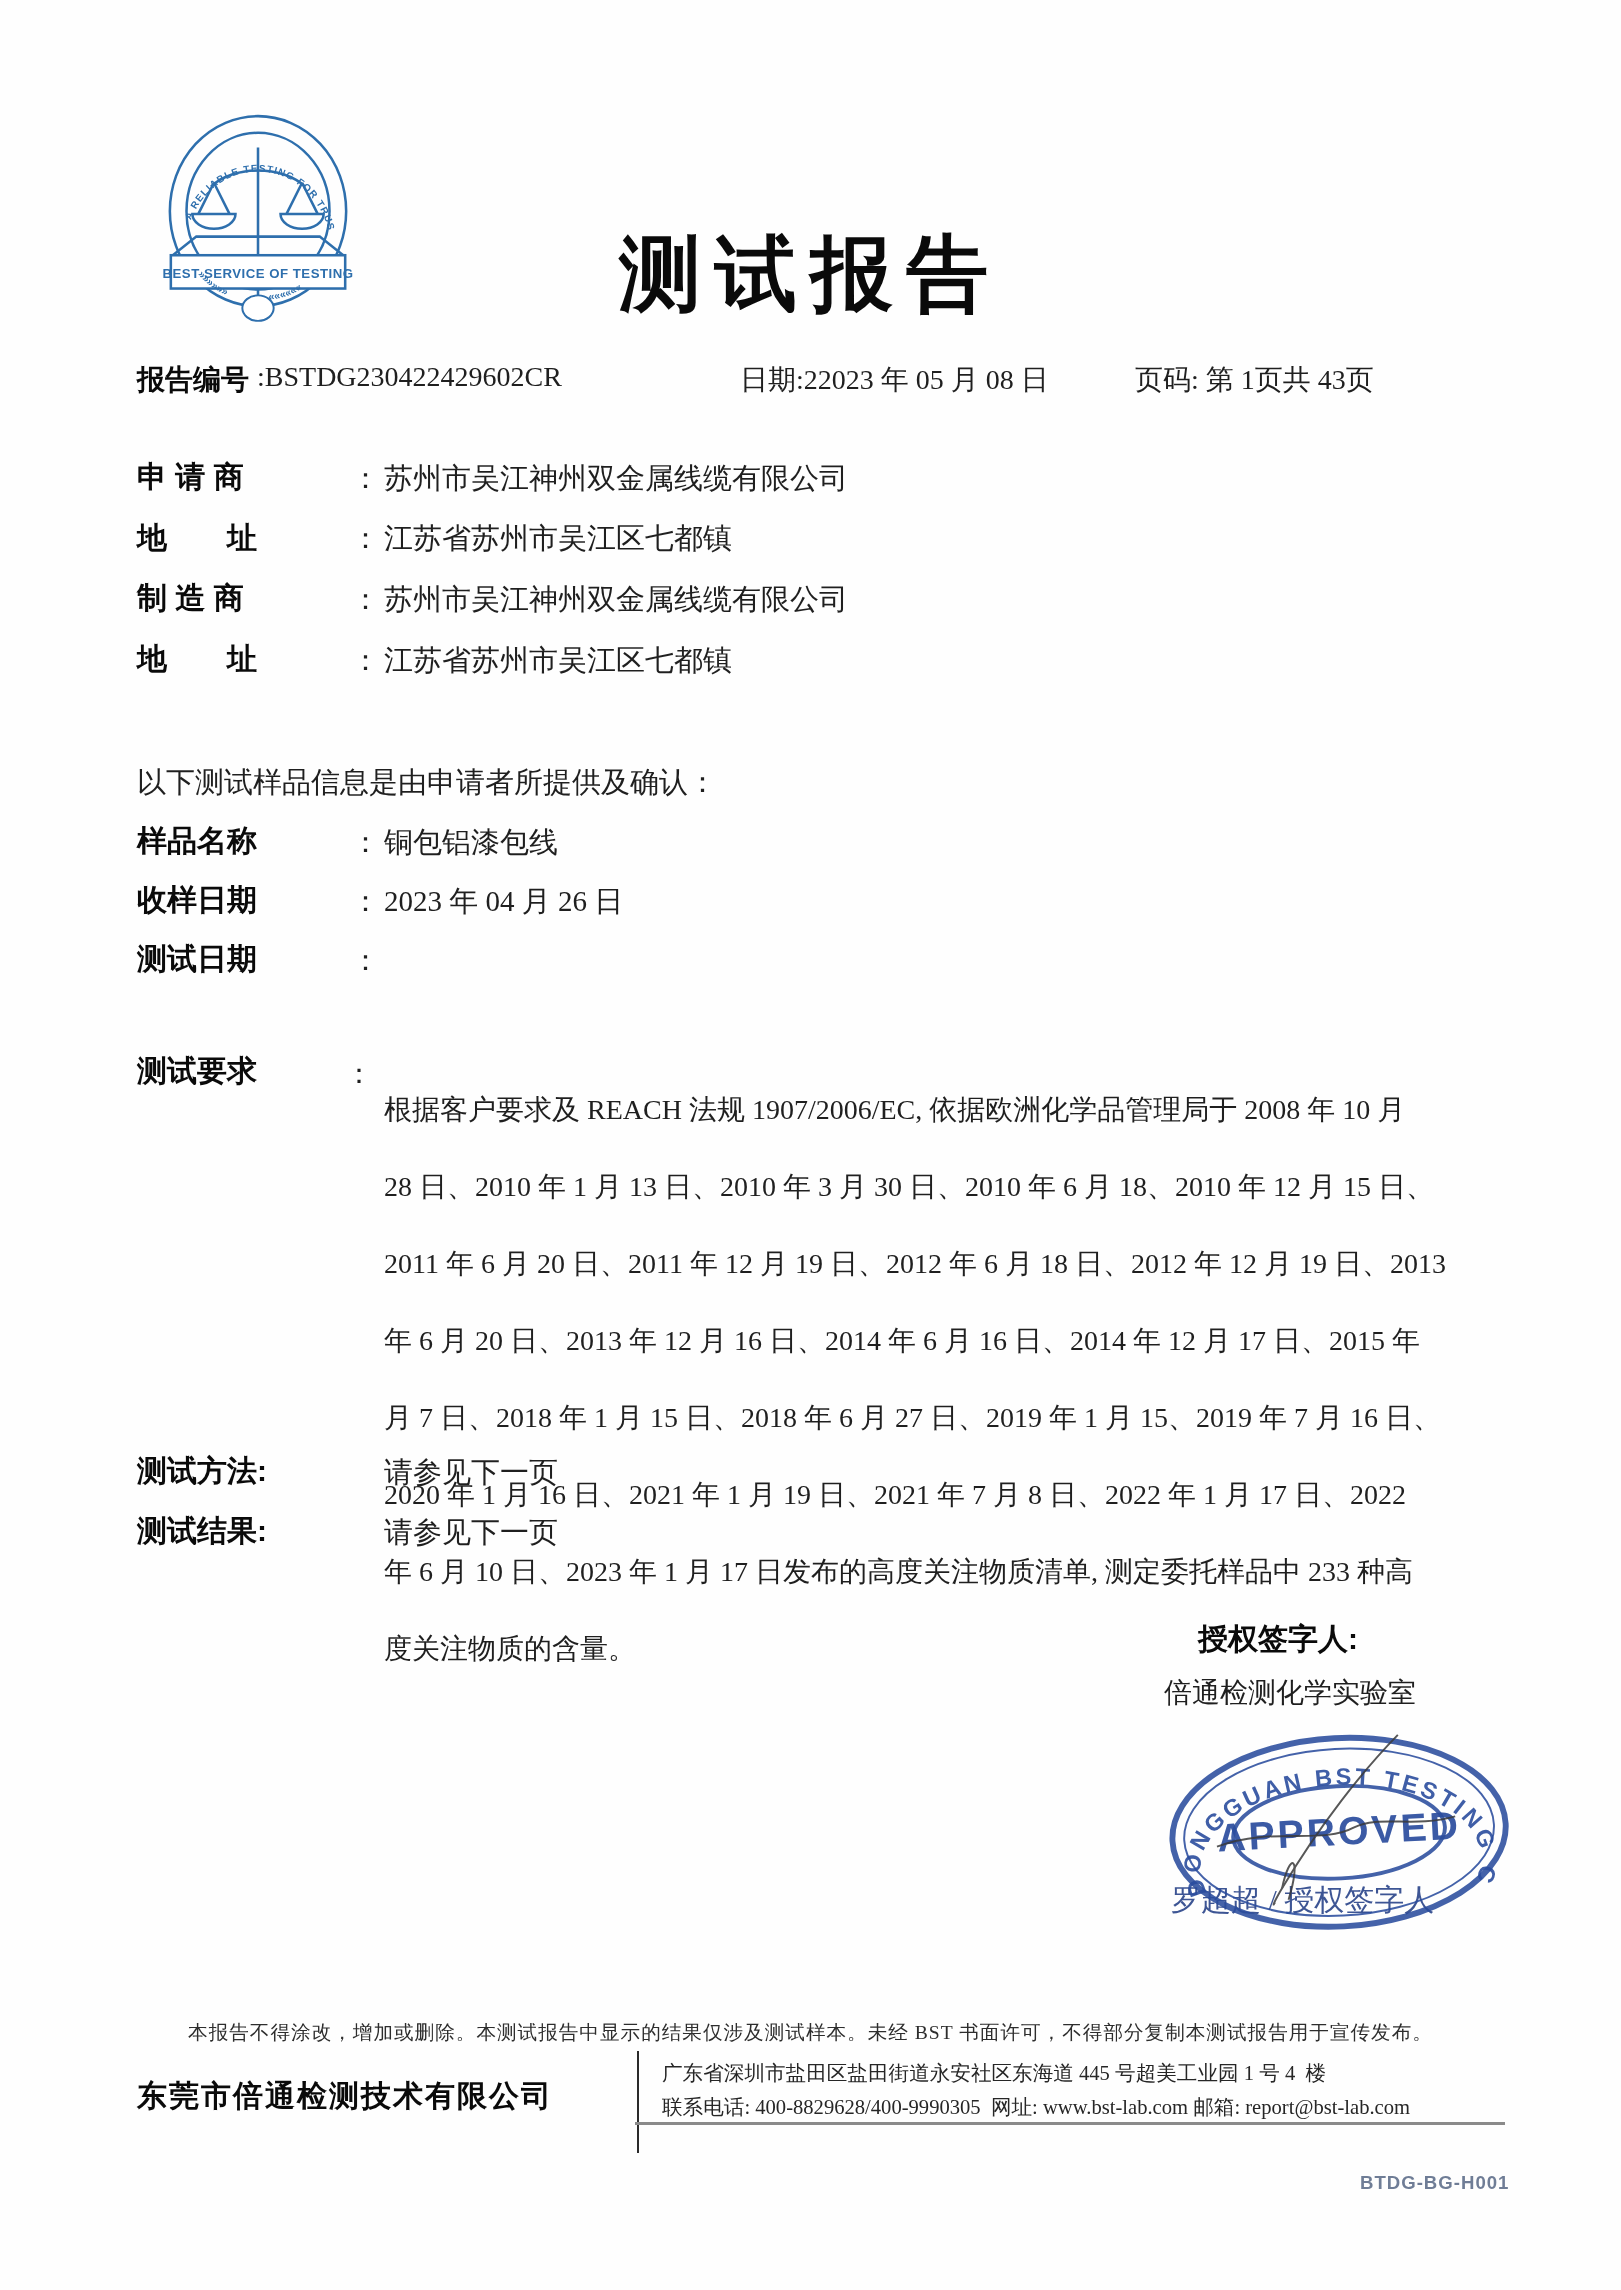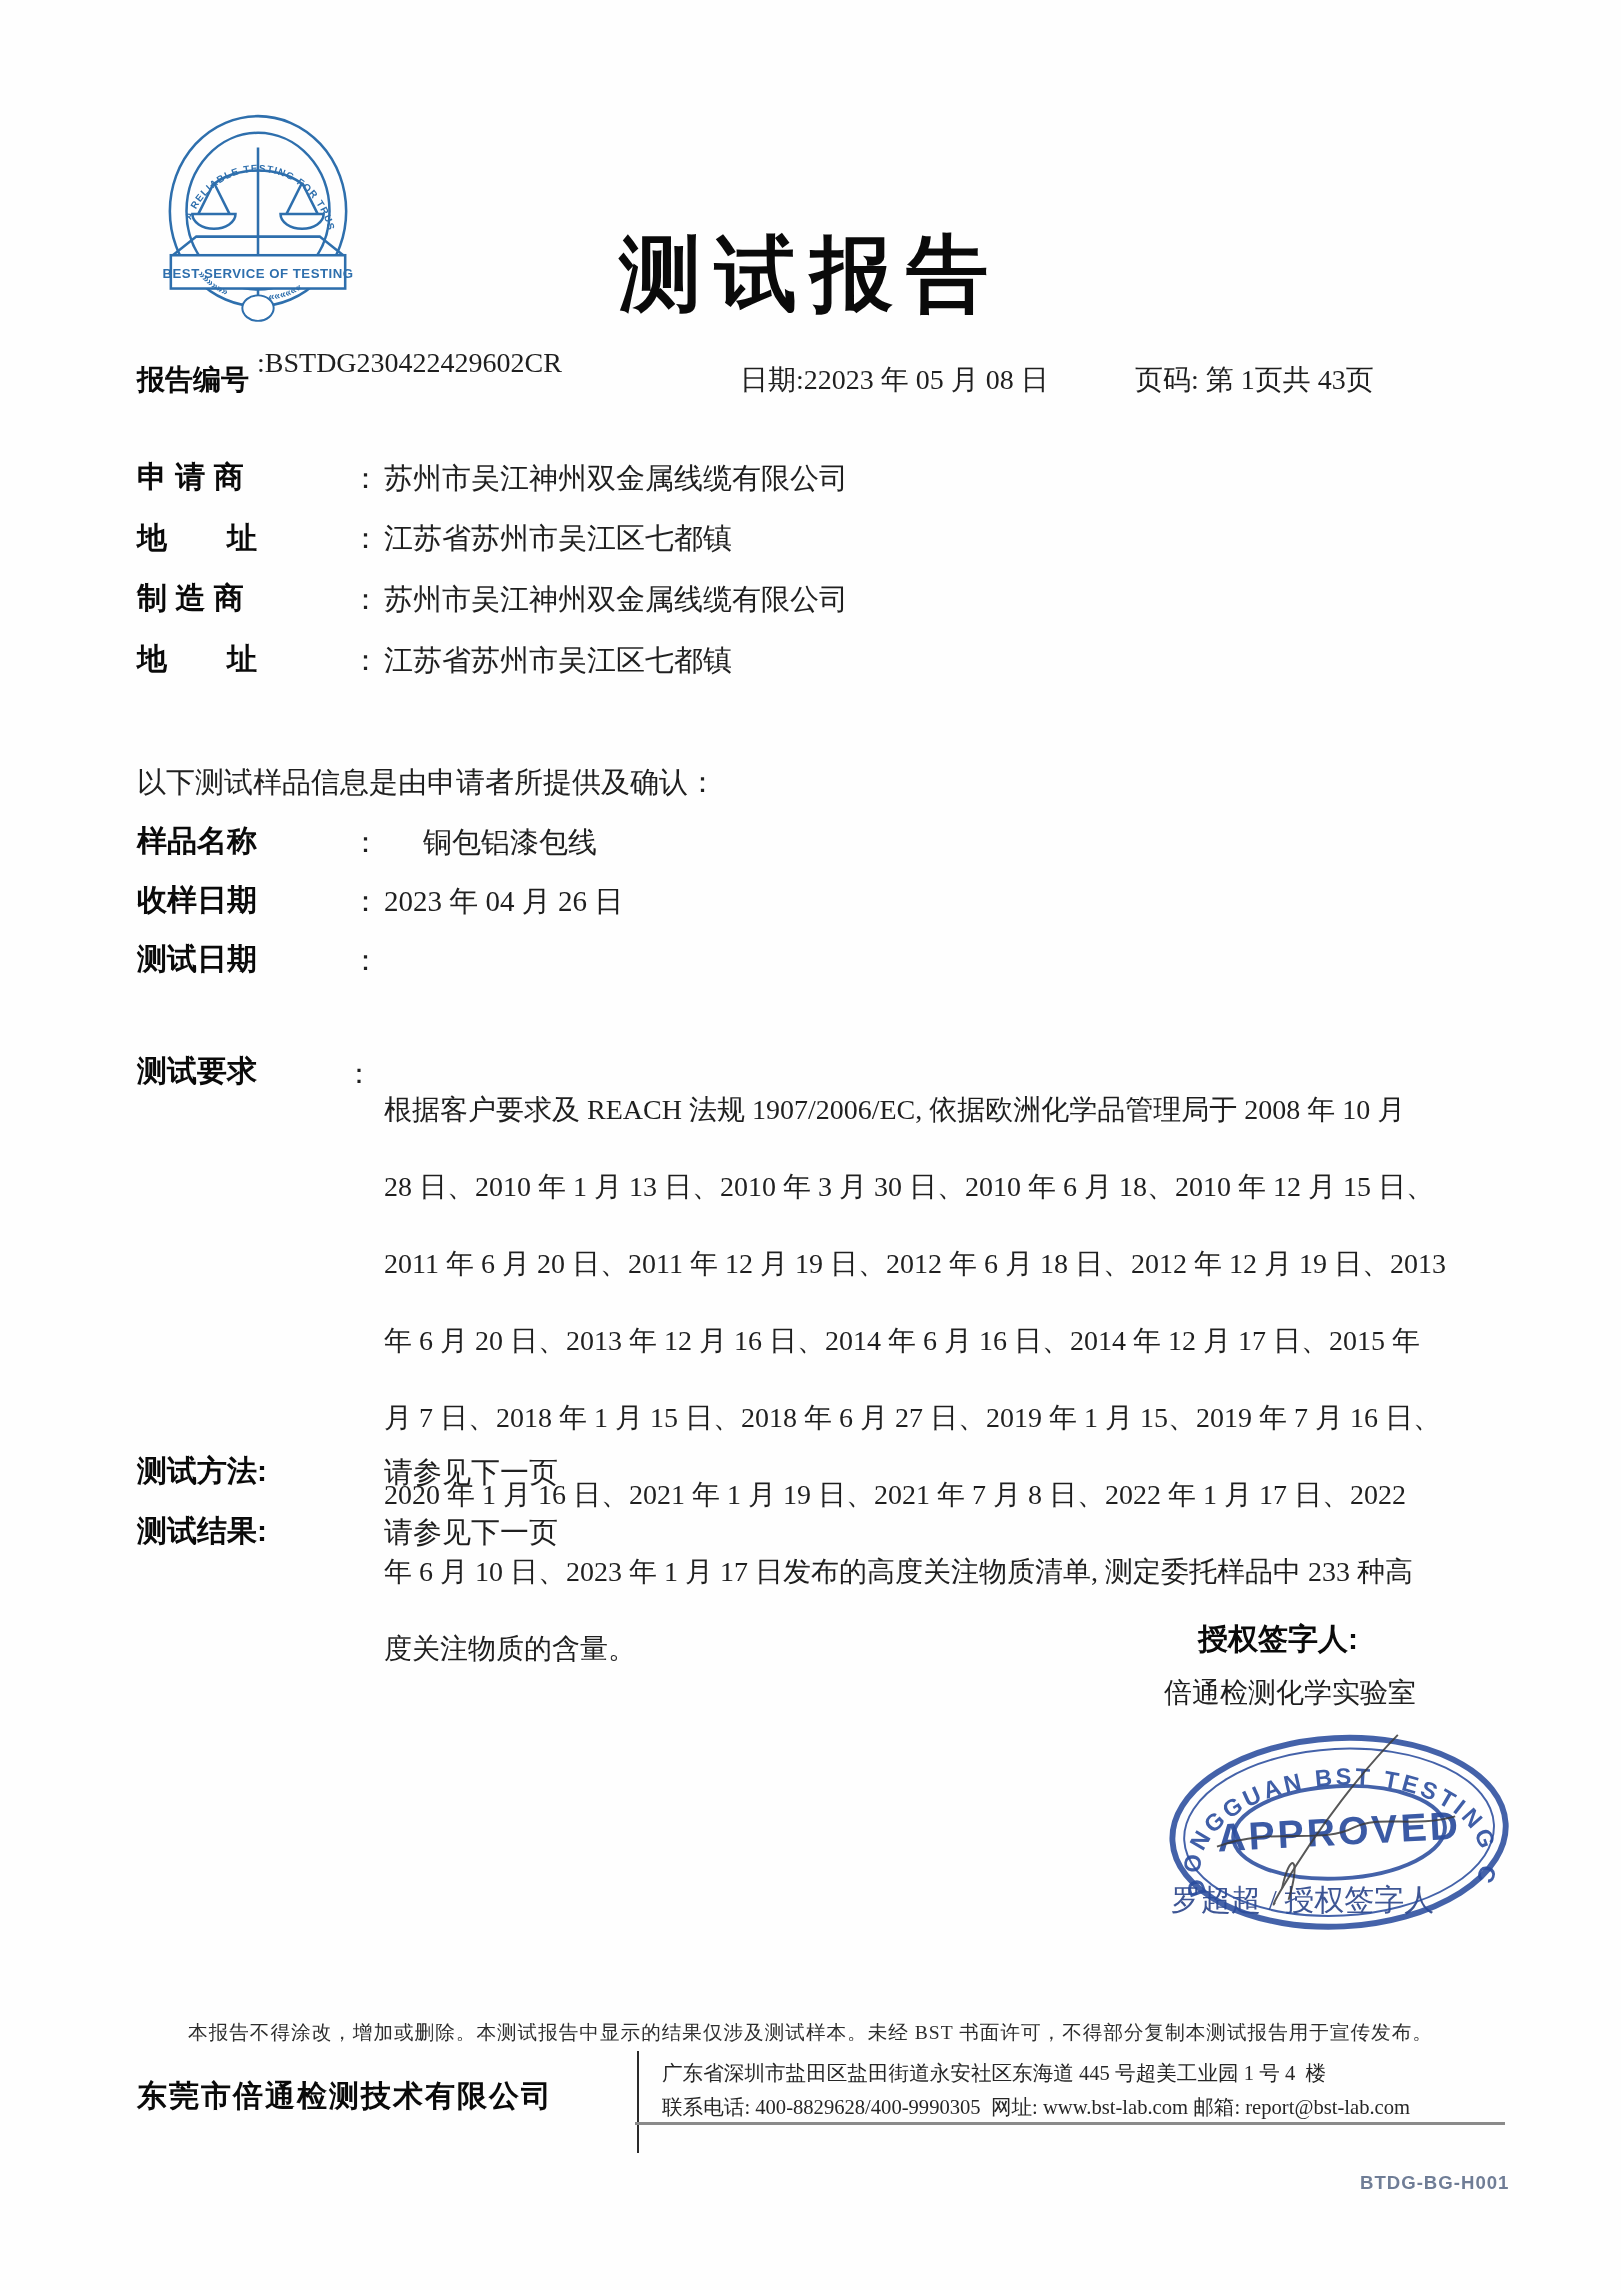--- a/index.html
+++ b/index.html
@@ -70,21 +70,21 @@
       </text>
       <text font-size="11" font-weight="bold" fill="#2e6fad">
         <textPath href="#logoArcBotR" startOffset="2">««««««</textPath>
       </text>
     </svg>
   </div>
 
   <div class="abs title" style="left:0;top:220px;">测试报告</div>
 
   <div class="abs lbl meta" style="left:137px;top:361px;">报告编号</div>
-  <div class="abs val meta" style="left:257px;top:347px;">:BSTDG230422429602CR</div>
+  <div class="abs val meta" style="left:257px;top:361px;">:BSTDG230422429602CR</div>
   <div class="abs val meta" style="left:740px;top:361px;">日期:22023 年 05 月 08 日</div>
   <div class="abs val meta" style="left:1135px;top:361px;">页码: 第 1页共 43页</div>
 
   <div class="abs lbl row-lbl" style="left:137px;top:457px;">申 请 商</div>
   <div class="abs val row-val" style="left:351px;top:459px;">：</div>
   <div class="abs val row-val" style="left:384px;top:459px;">苏州市吴江神州双金属线缆有限公司</div>
 
   <div class="abs lbl row-lbl" style="left:137px;top:518px;">地　　址</div>
   <div class="abs val row-val" style="left:351px;top:519px;">：</div>
   <div class="abs val row-val" style="left:384px;top:519px;">江苏省苏州市吴江区七都镇</div>
@@ -94,21 +94,21 @@
   <div class="abs val row-val" style="left:384px;top:580px;">苏州市吴江神州双金属线缆有限公司</div>
 
   <div class="abs lbl row-lbl" style="left:137px;top:639px;">地　　址</div>
   <div class="abs val row-val" style="left:351px;top:641px;">：</div>
   <div class="abs val row-val" style="left:384px;top:641px;">江苏省苏州市吴江区七都镇</div>
 
   <div class="abs val row-val" style="left:137px;top:763px;">以下测试样品信息是由申请者所提供及确认：</div>
 
   <div class="abs lbl row-lbl" style="left:137px;top:821px;">样品名称</div>
   <div class="abs val row-val" style="left:351px;top:823px;">：</div>
-  <div class="abs val row-val" style="left:384px;top:823px;margin-left:39px;">铜包铝漆包线</div>
+  <div class="abs val row-val" style="left:384px;top:823px;">铜包铝漆包线</div>
 
   <div class="abs lbl row-lbl" style="left:137px;top:880px;">收样日期</div>
   <div class="abs val row-val" style="left:351px;top:882px;">：</div>
   <div class="abs val row-val" style="left:384px;top:882px;">2023 年 04 月 26 日</div>
 
   <div class="abs lbl row-lbl" style="left:137px;top:939px;">测试日期</div>
   <div class="abs val row-val" style="left:351px;top:941px;">：</div>
 
   <div class="abs lbl row-lbl" style="left:137px;top:1051px;">测试要求</div>
   <div class="abs val req-line" style="left:345px;top:1053px;">：</div>

